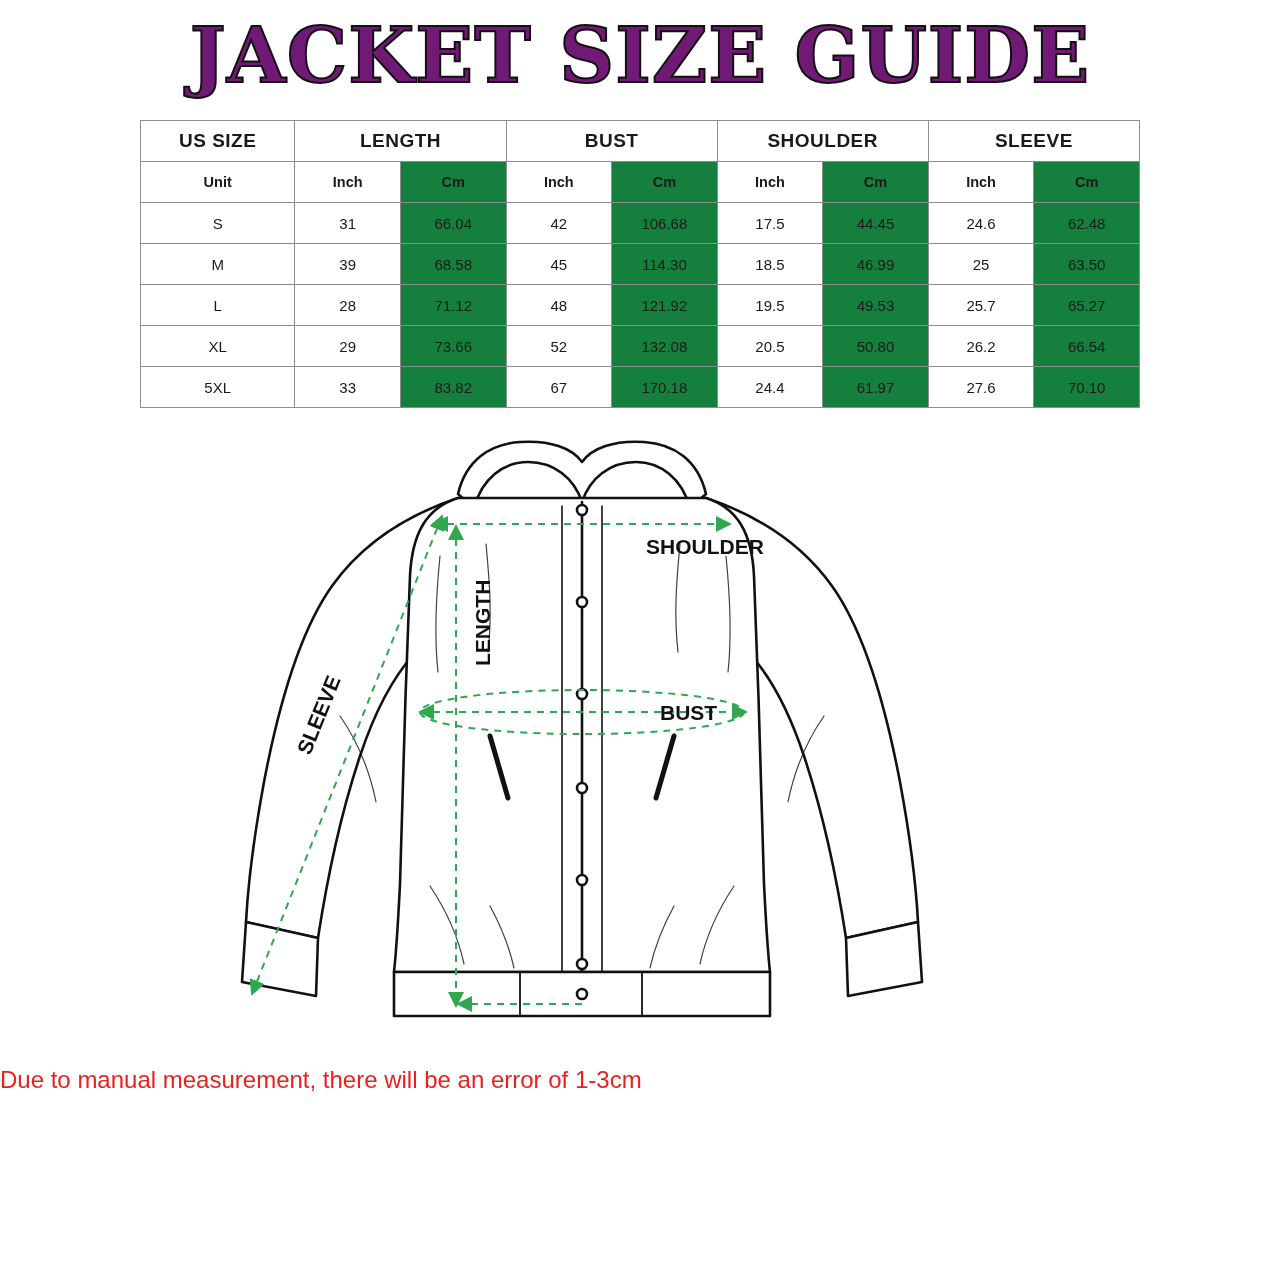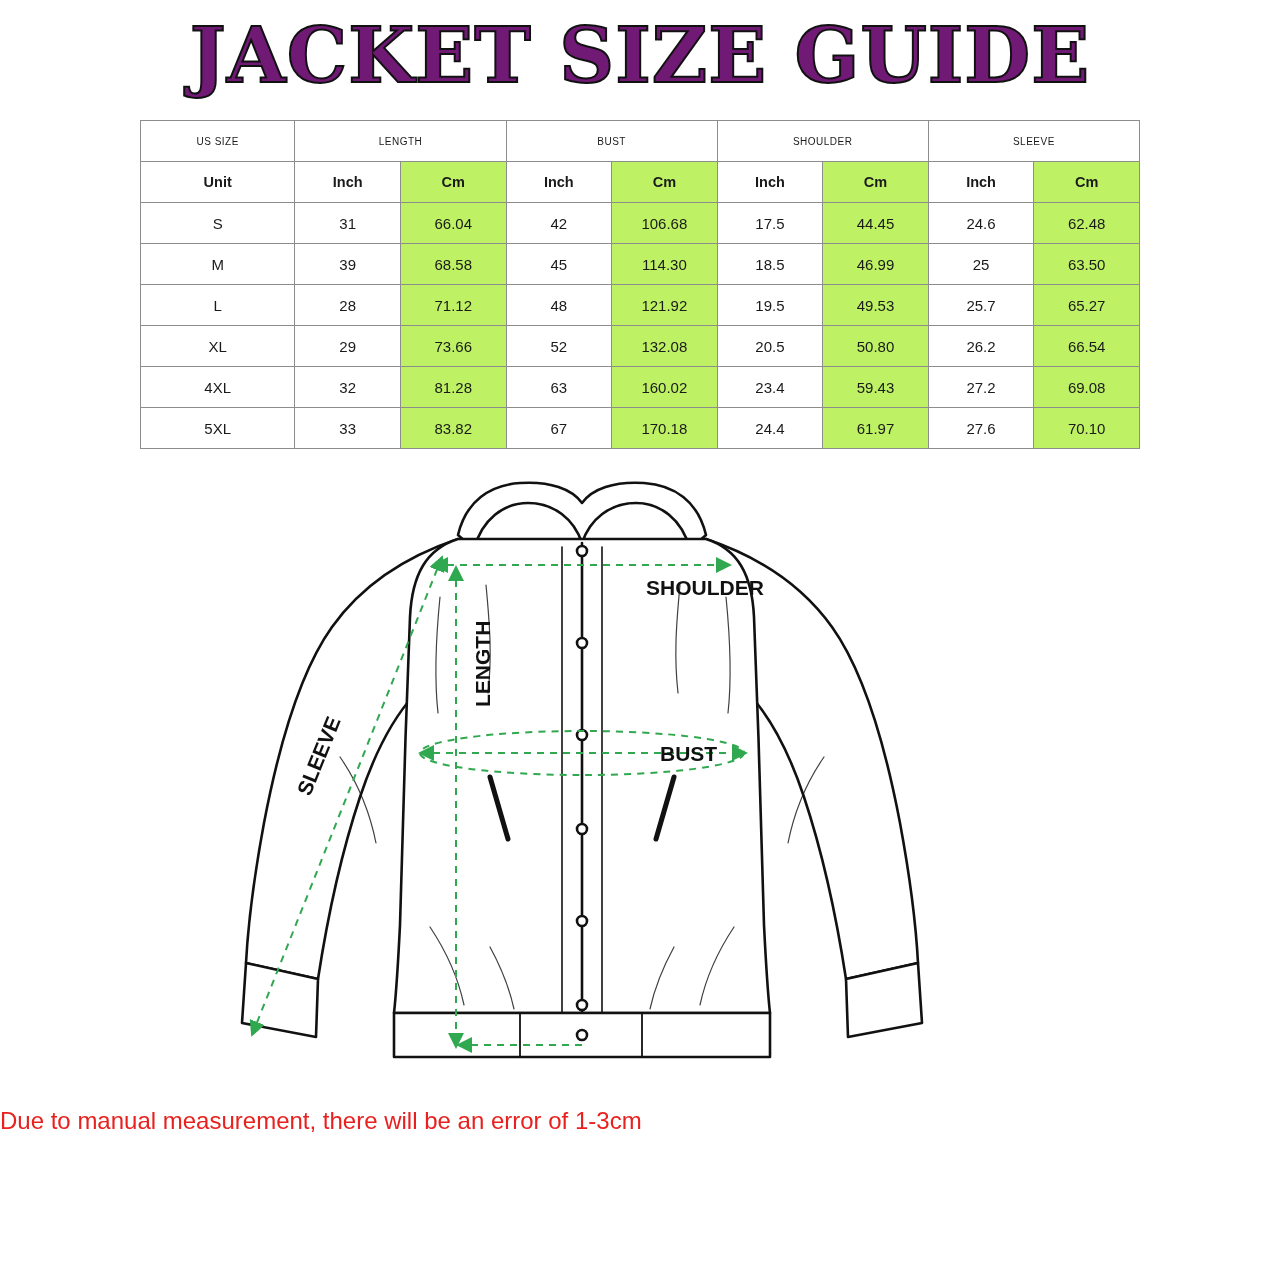--- a/index.html
+++ b/index.html
@@ -42,31 +42,31 @@
   table.size-table th,
   table.size-table td {
     border: 1px solid #8d8d8d;
     text-align: center;
     font-size: 15px;
     height: 38px;
     color: #1a1a1a;
     font-weight: normal;
   }
   table.size-table thead th {
-    font-weight: normal;
+    font-weight: bold;
     letter-spacing: 0.5px;
-    font-size: 10px;
+    font-size: 19px;
   }
   table.size-table .unit-row td {
     font-weight: bold;
     font-size: 14.5px;
   }
   
   table.size-table .shade {
-    background: #bef264;
+    background: #15803d;
   }
   
   col.c-size { width: 15.5%; }
   col.c-in   { width: 10.6%; }
   col.c-cm   { width: 10.6%; }
 
   
   .illustration {
     position: relative;
     width: 1280px;
@@ -171,31 +171,20 @@
       <tr>
         <td>XL</td>
         <td>29</td>
         <td class="shade">73.66</td>
         <td>52</td>
         <td class="shade">132.08</td>
         <td>20.5</td>
         <td class="shade">50.80</td>
         <td>26.2</td>
         <td class="shade">66.54</td>
-      </tr>
-      <tr>
-        <td>4XL</td>
-        <td>32</td>
-        <td class="shade">81.28</td>
-        <td>63</td>
-        <td class="shade">160.02</td>
-        <td>23.4</td>
-        <td class="shade">59.43</td>
-        <td>27.2</td>
-        <td class="shade">69.08</td>
       </tr>
       <tr>
         <td>5XL</td>
         <td>33</td>
         <td class="shade">83.82</td>
         <td>67</td>
         <td class="shade">170.18</td>
         <td>24.4</td>
         <td class="shade">61.97</td>
         <td>27.6</td>

